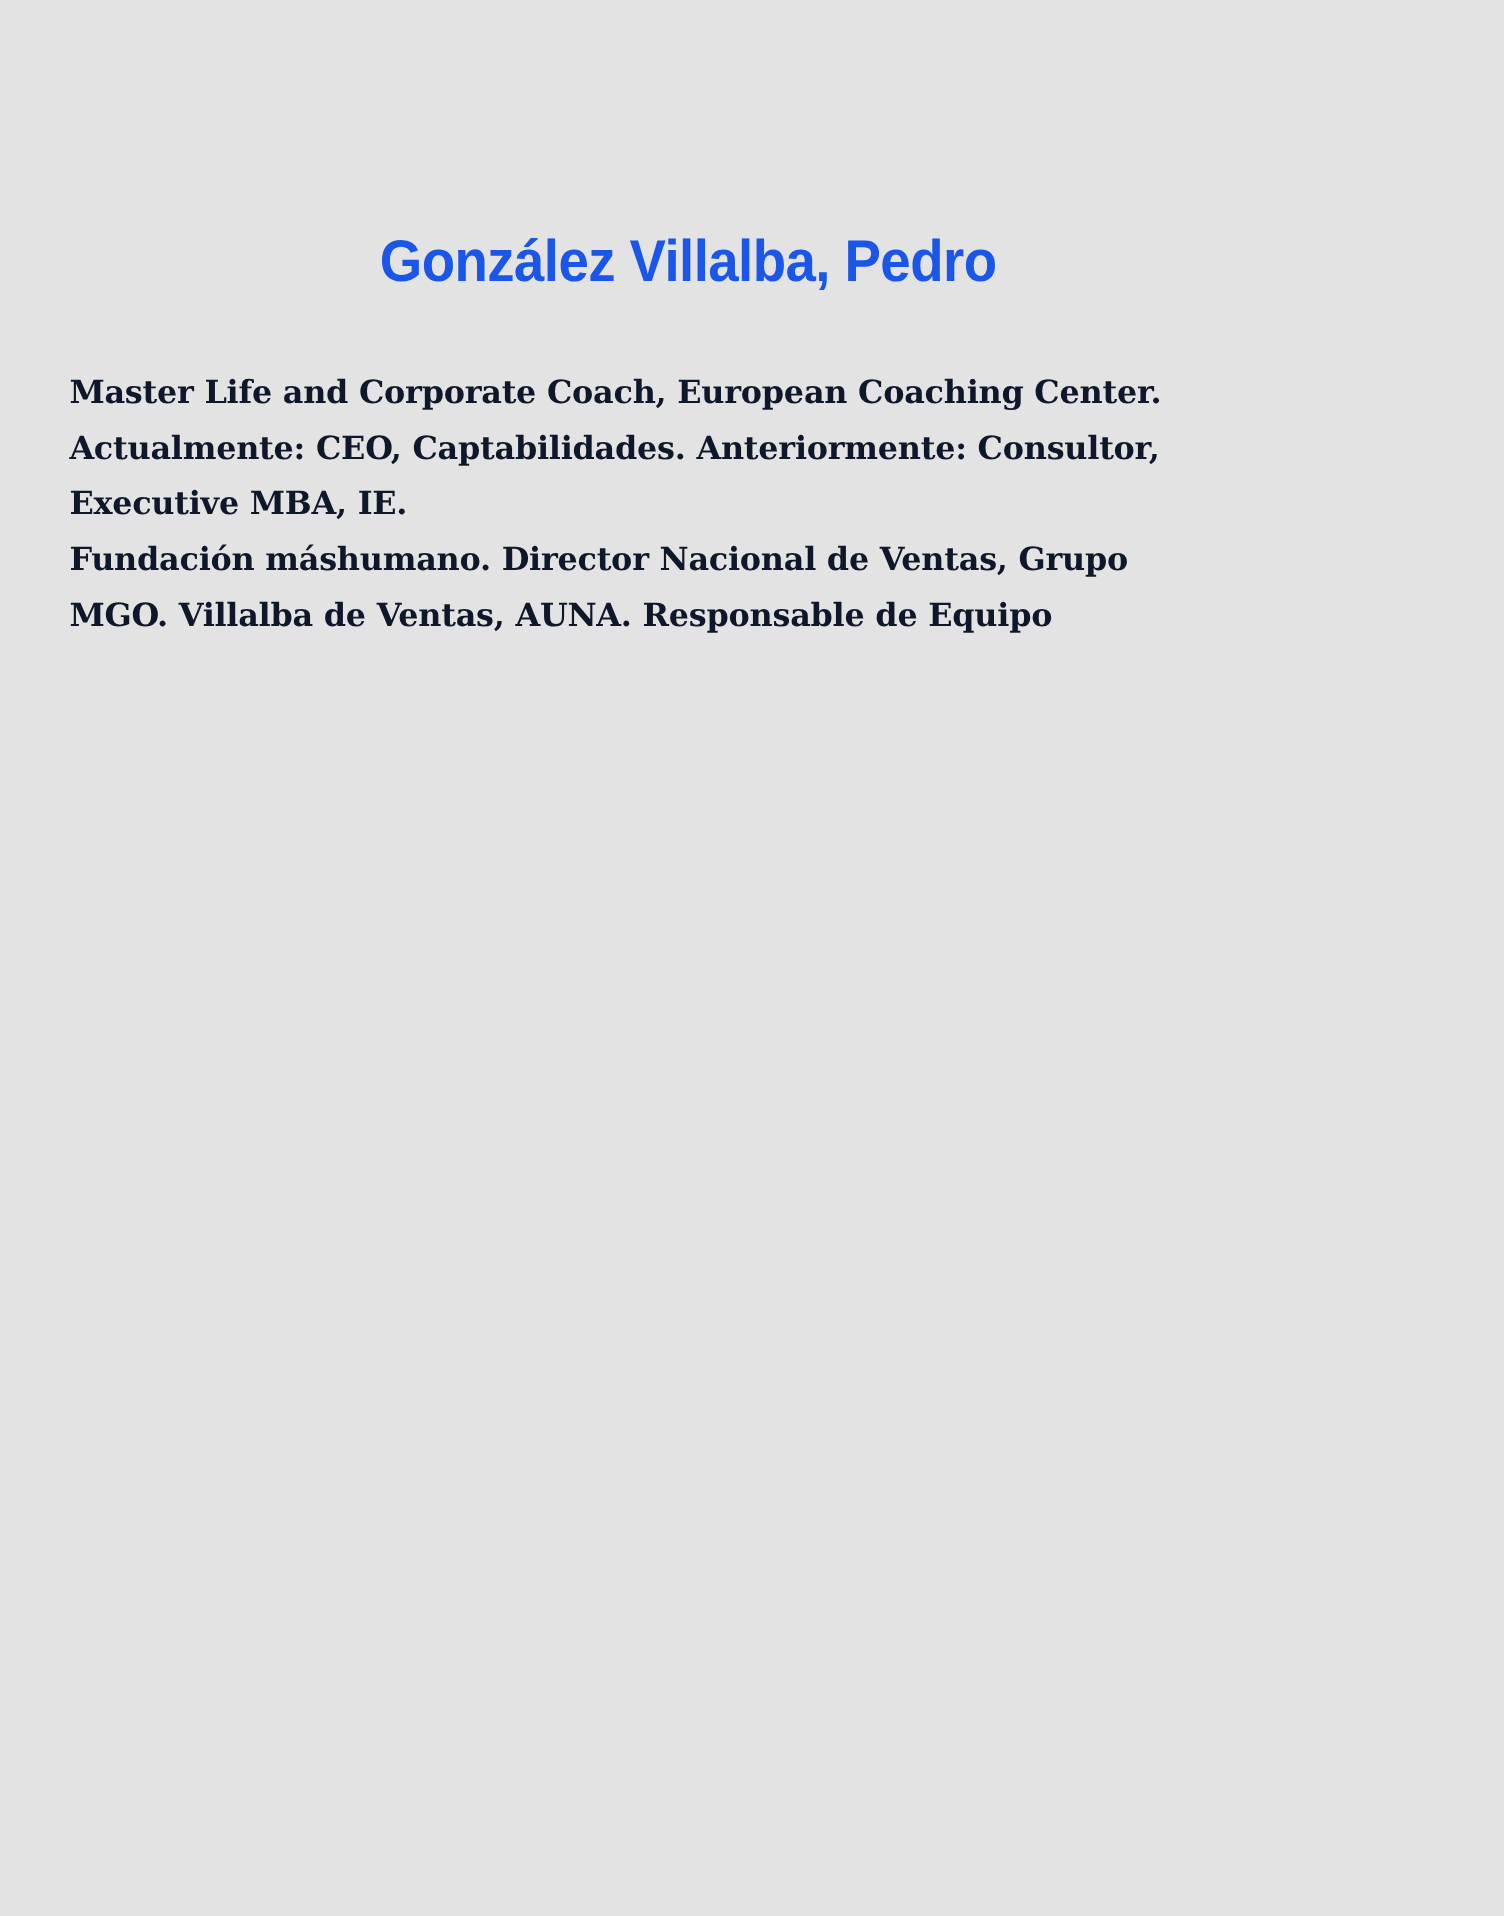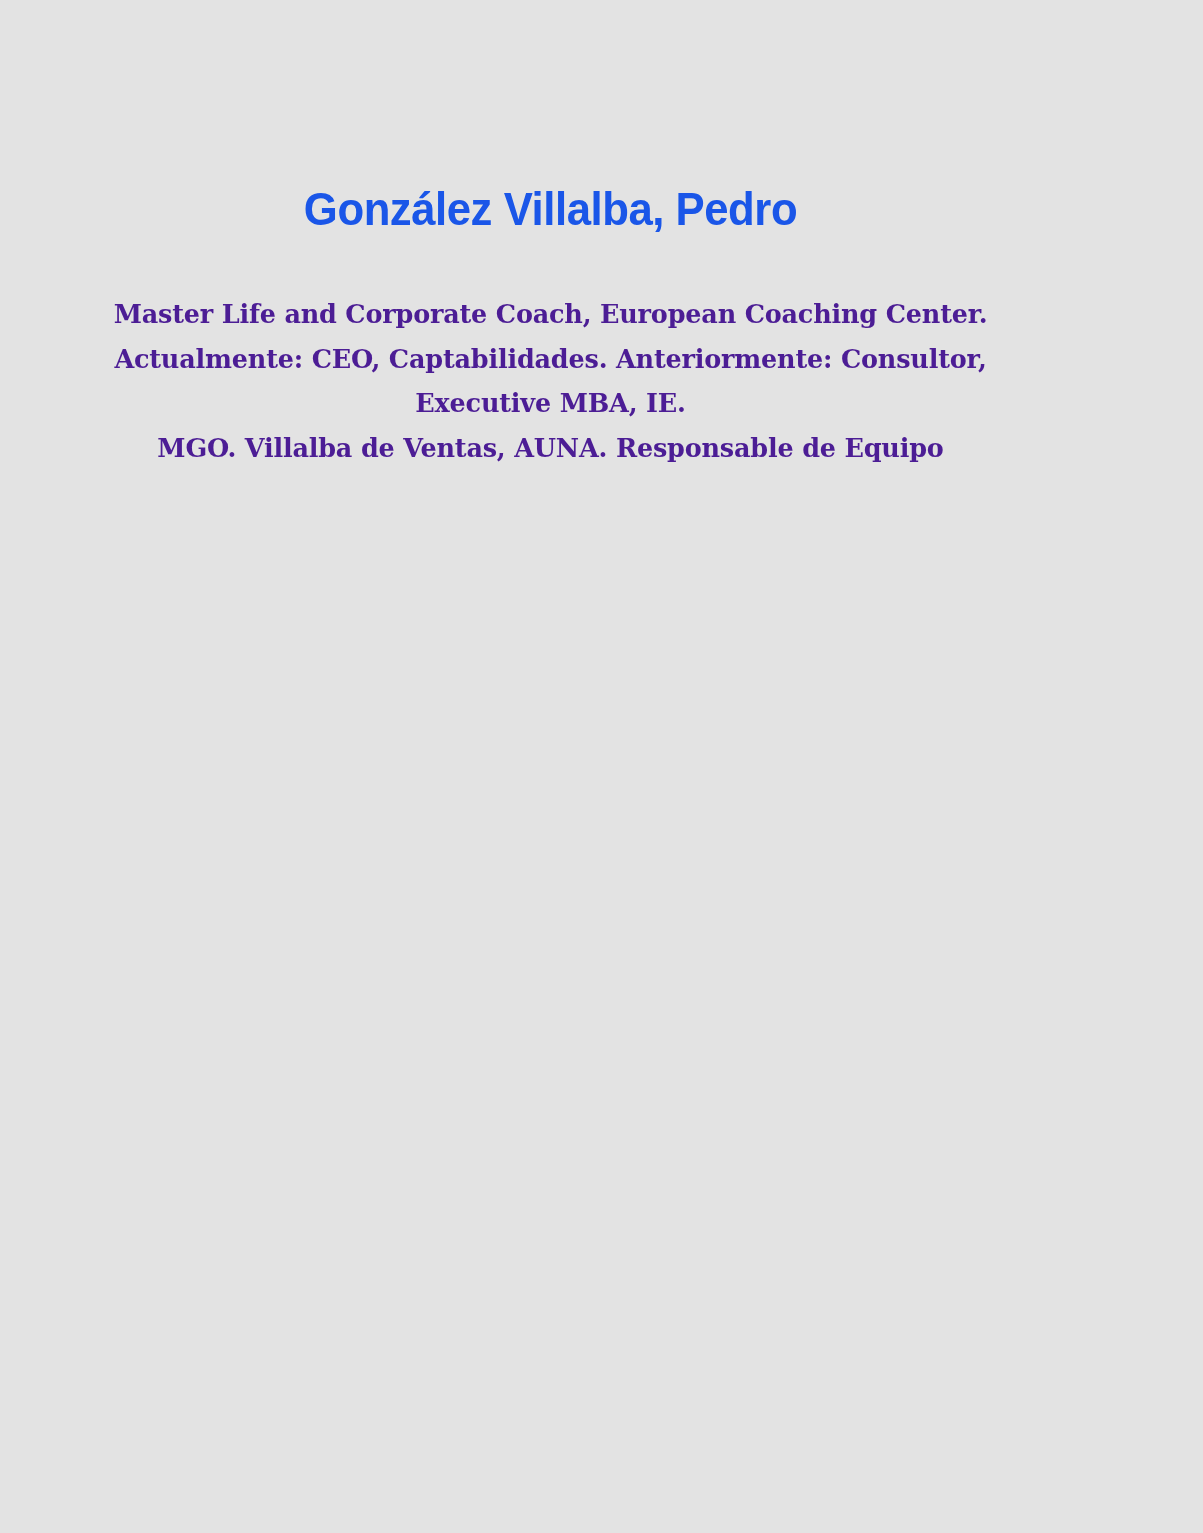--- a/index.html
+++ b/index.html
@@ -29,39 +29,40 @@
     font-size: 47px;
     line-height: 1.15;
     letter-spacing: -0.5px;
     color: #1a56e8;
     transform: scaleX(0.93);
   }
   .bio-body {
     margin: 0 auto;
     padding-top: 56px;
     width: 990px;
-    text-align: center;
+    text-align: left;
     font-family: "DejaVu Serif", "Liberation Serif", serif;
     font-weight: bold;
     font-size: 25.5px;
     line-height: 1.75;
-    color: #4c1d95;
+    color: #0f172a;
     letter-spacing: -0.2px;
   }
   .bio-body .line {
     display: block;
   }
 </style>
 </head>
 <body>
 
 <div class="page">
 
   <h1 class="bio-title">González Villalba, Pedro</h1>
 
   <div class="bio-body">
     <span class="line">Master Life and Corporate Coach, European Coaching Center.</span>
     <span class="line">Actualmente: CEO, Captabilidades. Anteriormente: Consultor,</span>
     <span class="line">Executive MBA, IE.</span>
+    <span class="line">Fundación máshumano. Director Nacional de Ventas, Grupo</span>
     <span class="line">MGO. Villalba de Ventas, AUNA. Responsable de Equipo</span>
   </div>
 
 </div>
 
 </body></html>

